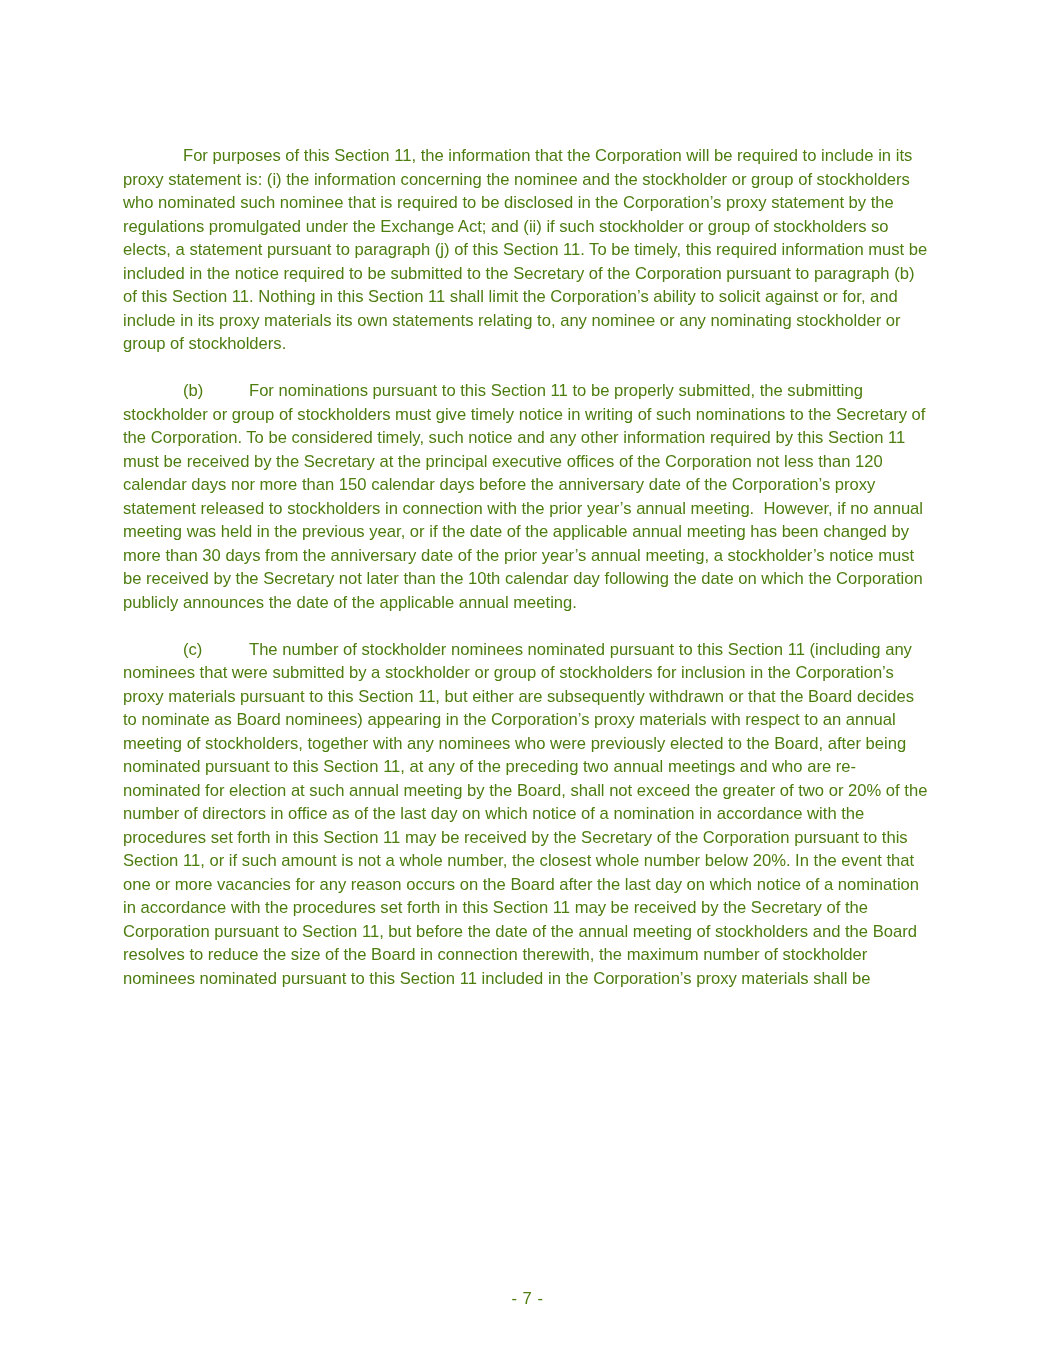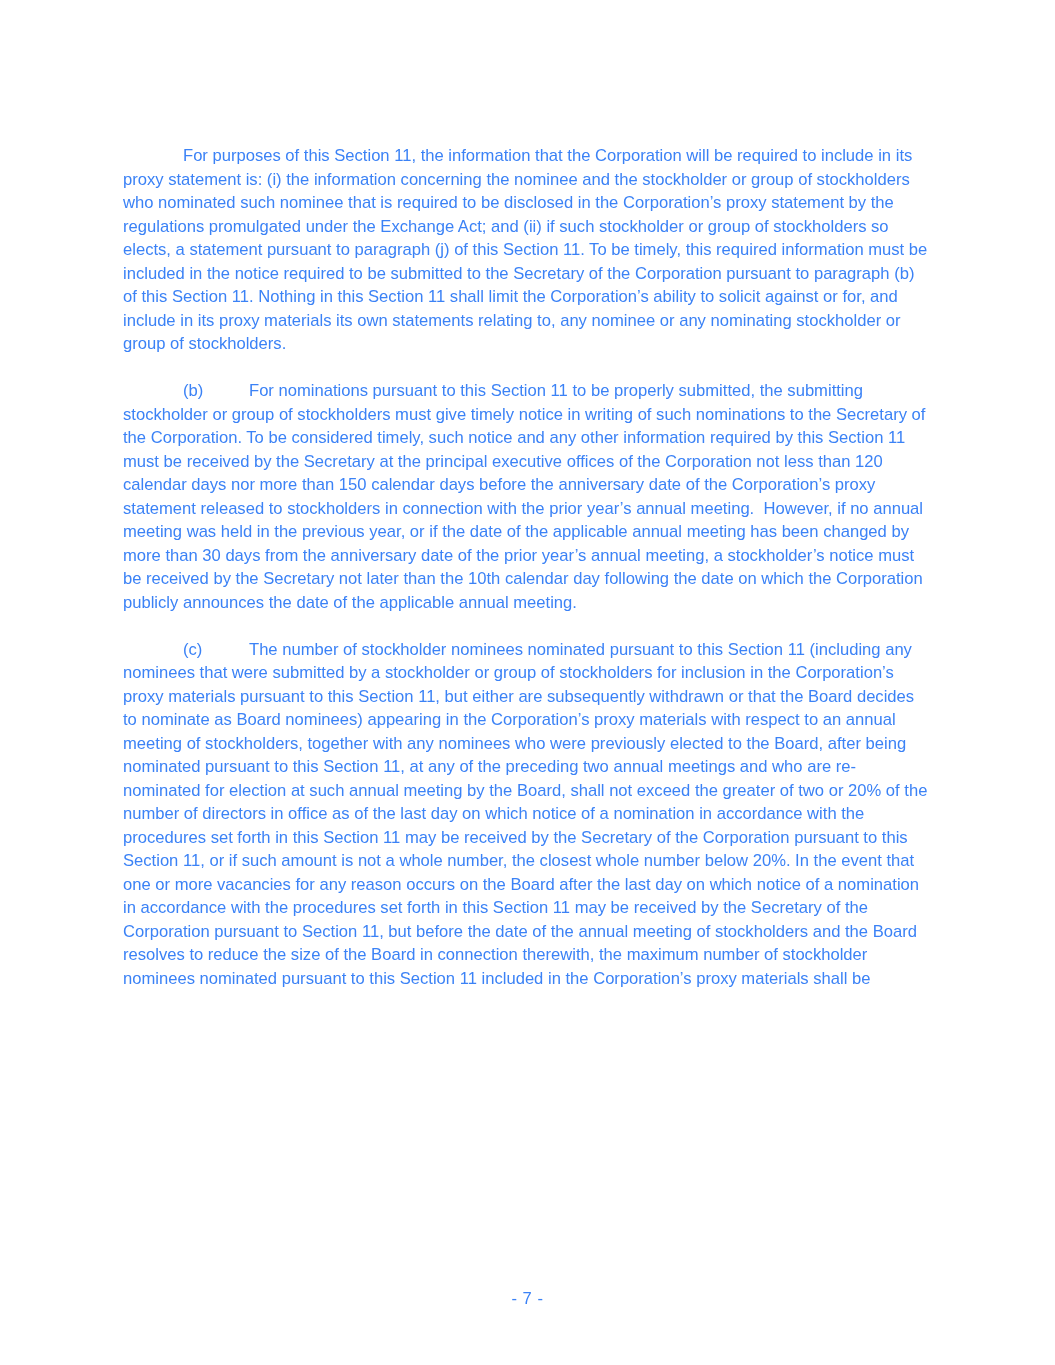--- a/index.html
+++ b/index.html
@@ -5,21 +5,21 @@
   html, body {
     margin: 0;
     padding: 0;
     background: #ffffff;
   }
   .page {
     position: relative;
     width: 1055px;
     height: 1365px;
     background: #ffffff;
-    color: #3b82f6;
+    color: #4d7c0f;
     font-family: "Liberation Sans", "DejaVu Sans", sans-serif;
     font-size: 16.6px;
     line-height: 23.5px;
     overflow: hidden;
   }
   .content {
     position: absolute;
     top: 144px;
     left: 123px;
     width: 807px;

